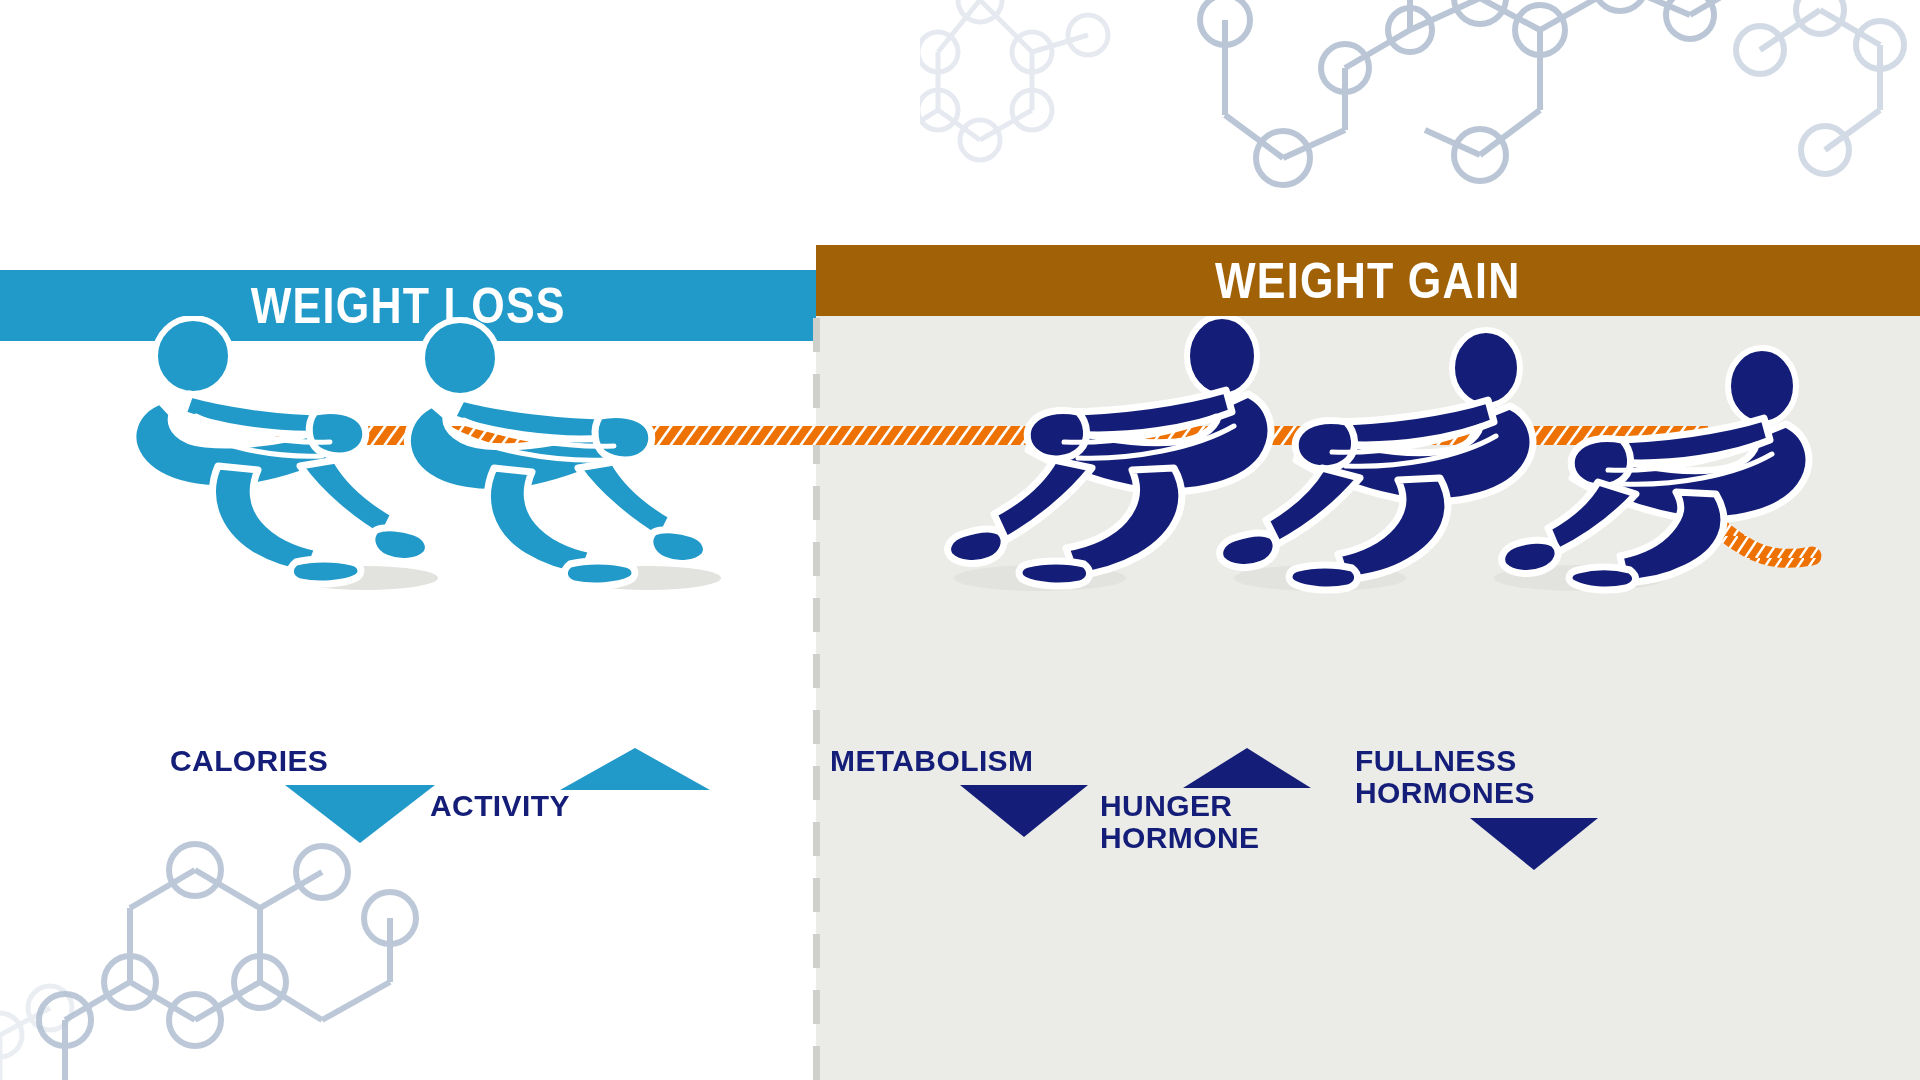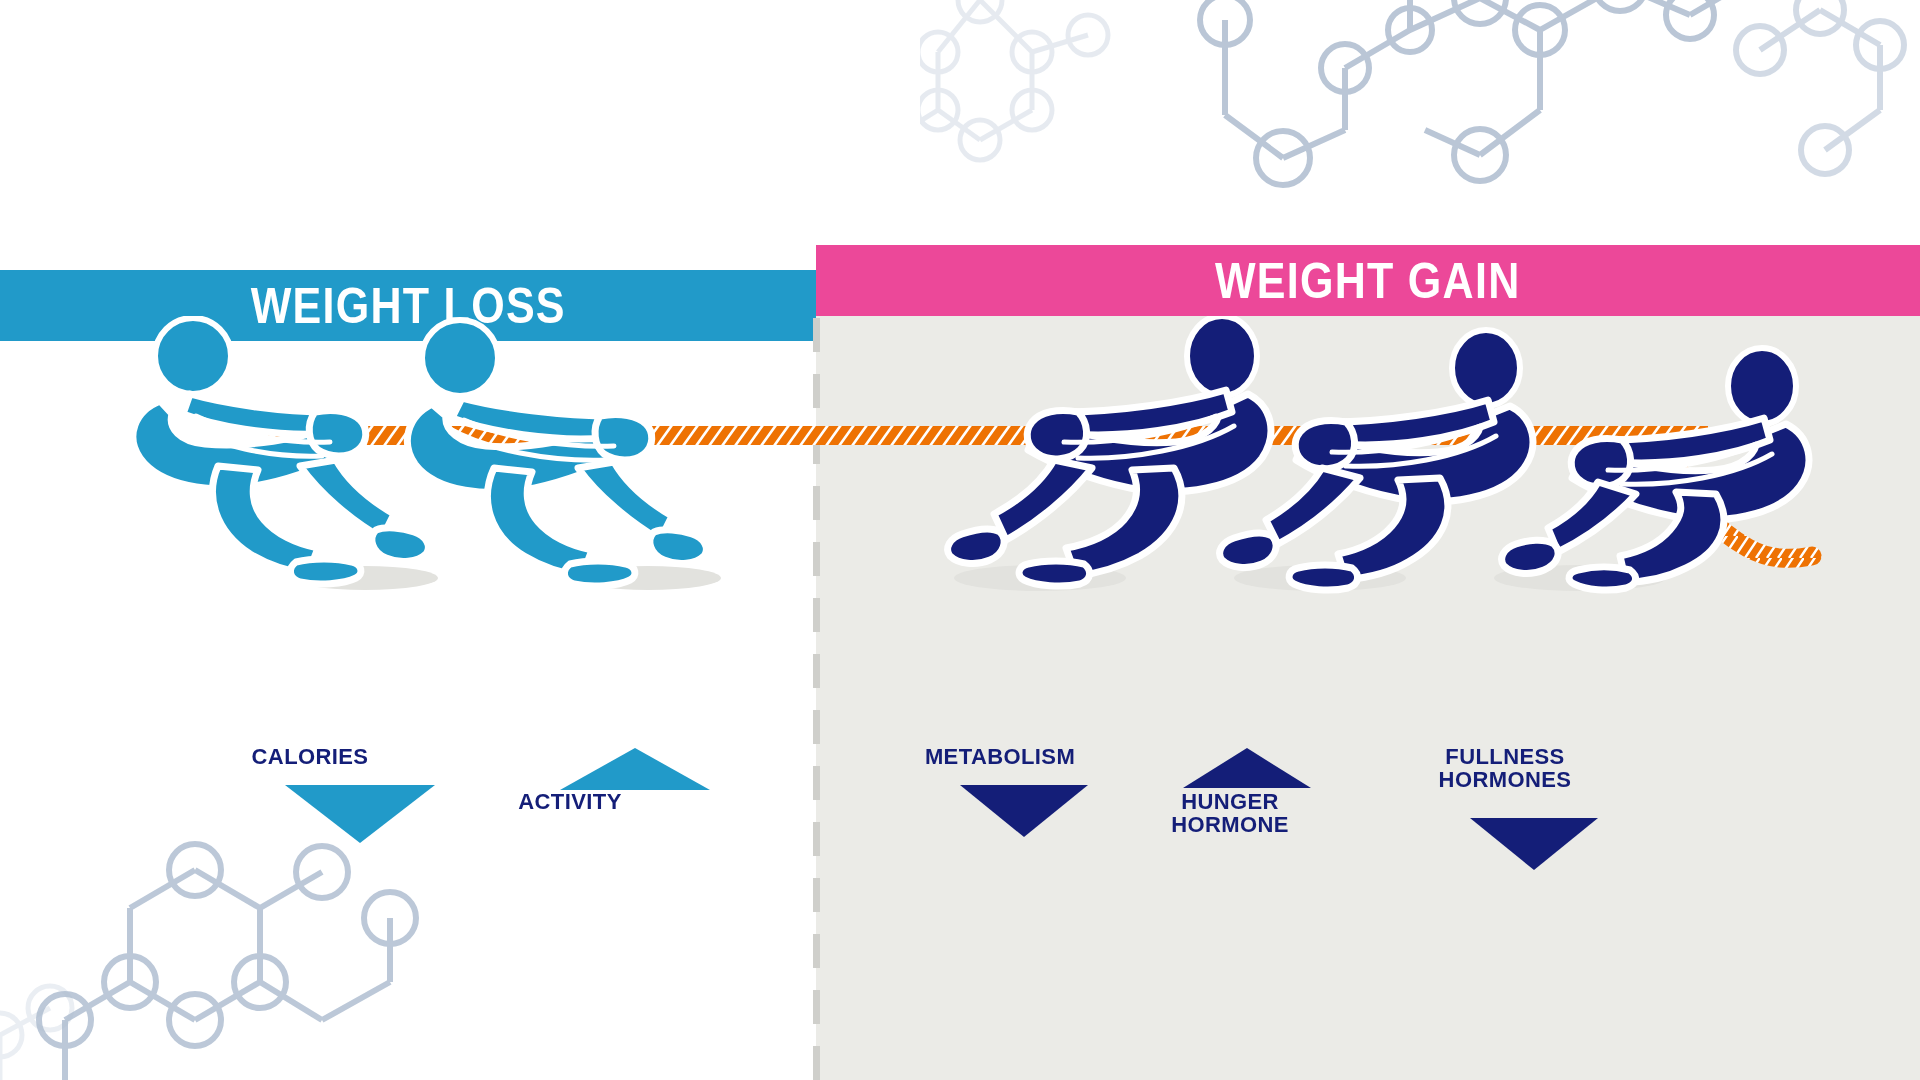--- a/index.html
+++ b/index.html
@@ -32,21 +32,21 @@
   .mol { position: absolute; pointer-events: none; }
   .mol-tr { right: 0; top: -10px; }
   .mol-bl { left: -30px; bottom: -10px; }
 
   
   .bar {
     position: absolute; top: 245px; height: 71px;
     display: flex; align-items: center; justify-content: center;
   }
   .bar-loss { left: 0; width: 816px; background: #219ac9; margin-top: 25px; }
-  .bar-gain { left: 816px; width: 1104px; background: #ec4899; }
+  .bar-gain { left: 816px; width: 1104px; background: #a16207; }
   .bar-title {
     color: #ffffff;
     font-size: 50px;
     font-weight: 700;
     letter-spacing: 1.5px;
     line-height: 1;
     transform: scaleX(0.86);
     white-space: nowrap;
   }
 
@@ -60,23 +60,22 @@
       rgba(0,0,0,0) 34px, rgba(0,0,0,0) 56px
     );
   }
 
   
   .scene { position: absolute; left: 0; top: 316px; width: 1920px; height: 500px; }
 
   
   .label {
     position: absolute;
-    text-align: center;
     color: #141e78;
-    font-size: 22px;
+    font-size: 30px;
     font-weight: 700;
     letter-spacing: 0.4px;
     line-height: 1.06;
     white-space: pre-line;
   }
   .lbl-calories   { left: 170px;  top: 745px; width: 280px; }
   .lbl-activity   { left: 430px;  top: 790px; width: 280px; }
   .lbl-metabolism { left: 830px;  top: 745px; width: 340px; }
   .lbl-hunger     { left: 1100px; top: 790px; width: 260px; }
   .lbl-fullness   { left: 1355px; top: 745px; width: 300px; }

